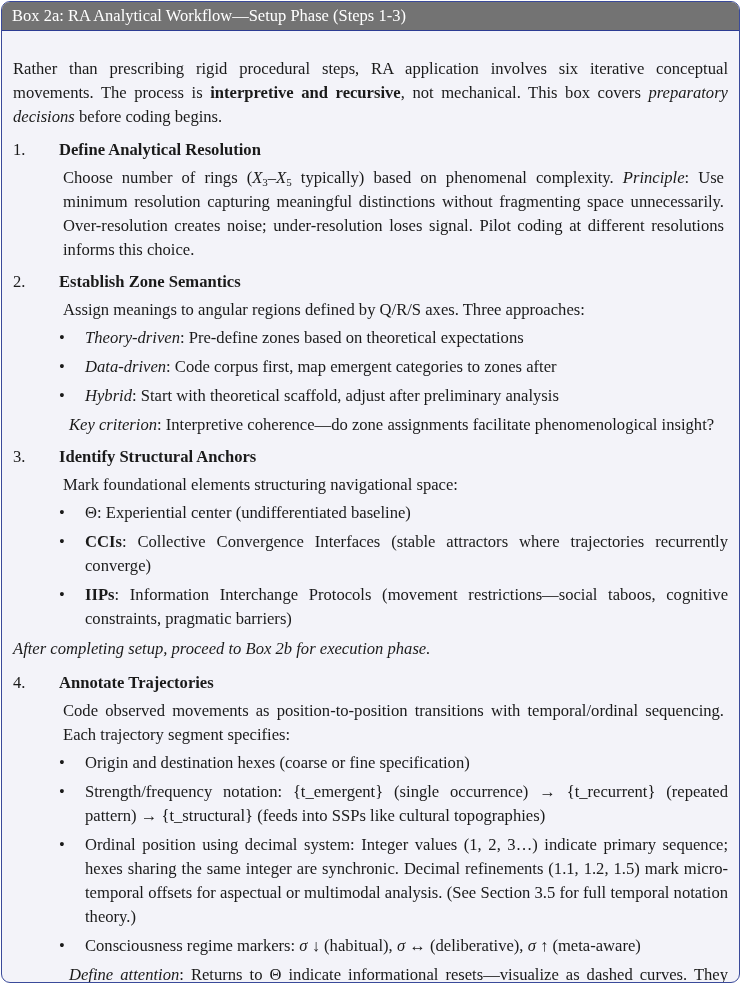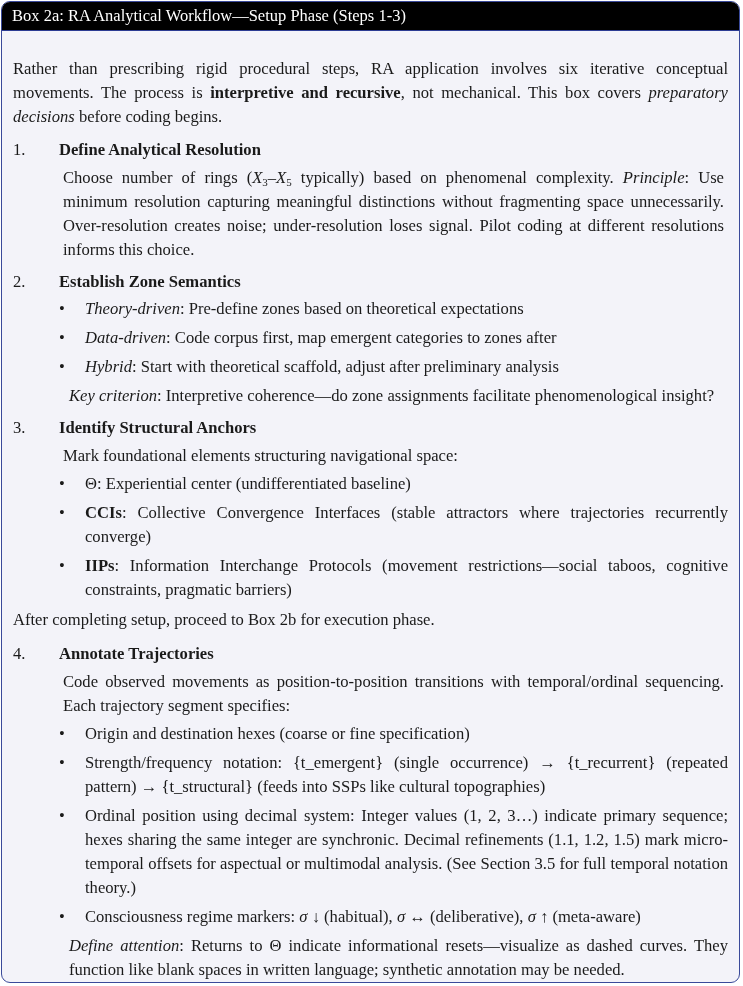--- a/index.html
+++ b/index.html
@@ -9,21 +9,21 @@
       width: 739px; height: 982px;
       border: 1.5px solid #3a4a9a;
       border-radius: 9px;
       background: #f3f3f9;
       overflow: hidden;
       box-sizing: border-box;
       font-family: "Liberation Serif", "DejaVu Serif", serif;
       color: #1a1a1a;
     }
     .box-header {
-      background: #000000;
+      background: #737373;
       color: #ffffff;
       height: 28px;
       line-height: 28px;
       padding-left: 10px;
       font-size: 16.5px;
       border-bottom: 1px solid #2c3b93;
     }
     .box-body {
       padding: 10px 11px 0 11px;
       font-size: 16.6px;
@@ -31,21 +31,21 @@
     }
     .intro { margin: 16px 0 9px 0; text-align: justify; }
     .step { position: relative; padding-left: 46px; margin: 0 0 6px 0; }
     .step-num { position: absolute; left: 0; top: 0; width: 30px; }
     .step-title { font-weight: bold; display: block; }
     .step-text { text-align: justify; margin: 4px; }
     .bullets { list-style: none; margin: 3px 0 3px 0; padding: 0; }
     .bullet { position: relative; padding-left: 26px; margin: 0 0 5px 0; text-align: justify; }
     .bullet-dot { position: absolute; left: 0; top: 0; }
     .note { margin: 3px 0 0 10px; text-align: justify; }
-    .after-note { margin: 6px 0 10px 0; }
+    .after-note { margin: 6px 0 10px 0; font-style: italic; }
     i, .it { font-style: italic; }
     b { font-weight: bold; }
     sub { font-size: 11px; vertical-align: -3px; line-height: 0; }
   </style>
 </head>
 <body>
 
 <div class="box">
   <div class="box-header">Box 2a: RA Analytical Workflow—Setup Phase (Steps 1-3)</div>
   <div class="box-body">
@@ -54,20 +54,21 @@
 
     <div class="step">
       <span class="step-num">1.</span>
       <span class="step-title">Define Analytical Resolution</span>
       <p class="step-text"><span>Choose number of rings (</span><i>X</i><sub>3</sub><span>–</span><i>X</i><sub>5</sub><span> typically) based on phenomenal complexity. </span><i>Principle</i><span>: Use minimum resolution capturing meaningful distinctions without fragmenting space unnecessarily. Over-resolution creates noise; under-resolution loses signal. Pilot coding at different resolutions informs this choice.</span></p>
     </div>
 
     <div class="step" style="margin-top:8px;">
       <span class="step-num">2.</span>
       <span class="step-title">Establish Zone Semantics</span>
+      <p class="step-text">Assign meanings to angular regions defined by Q/R/S axes. Three approaches:</p>
       <ul class="bullets">
         <li class="bullet"><span class="bullet-dot">•</span><i>Theory-driven</i><span>: Pre-define zones based on theoretical expectations</span></li>
         <li class="bullet"><span class="bullet-dot">•</span><i>Data-driven</i><span>: Code corpus first, map emergent categories to zones after</span></li>
         <li class="bullet"><span class="bullet-dot">•</span><i>Hybrid</i><span>: Start with theoretical scaffold, adjust after preliminary analysis</span></li>
       </ul>
       <p class="note"><i>Key criterion</i><span>: Interpretive coherence—do zone assignments facilitate phenomenological insight?</span></p>
     </div>
 
     <div class="step" style="margin-top:8px;">
       <span class="step-num">3.</span>

